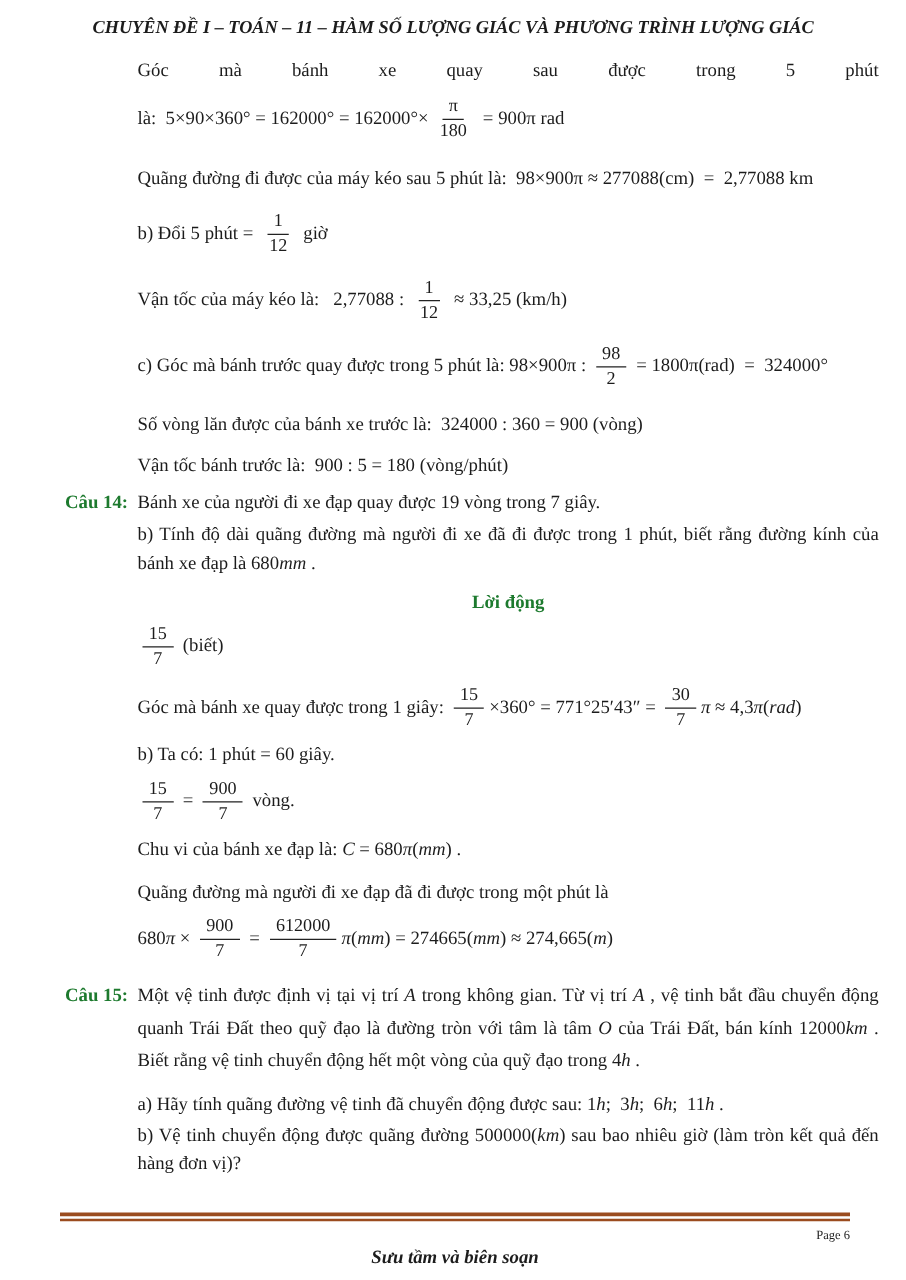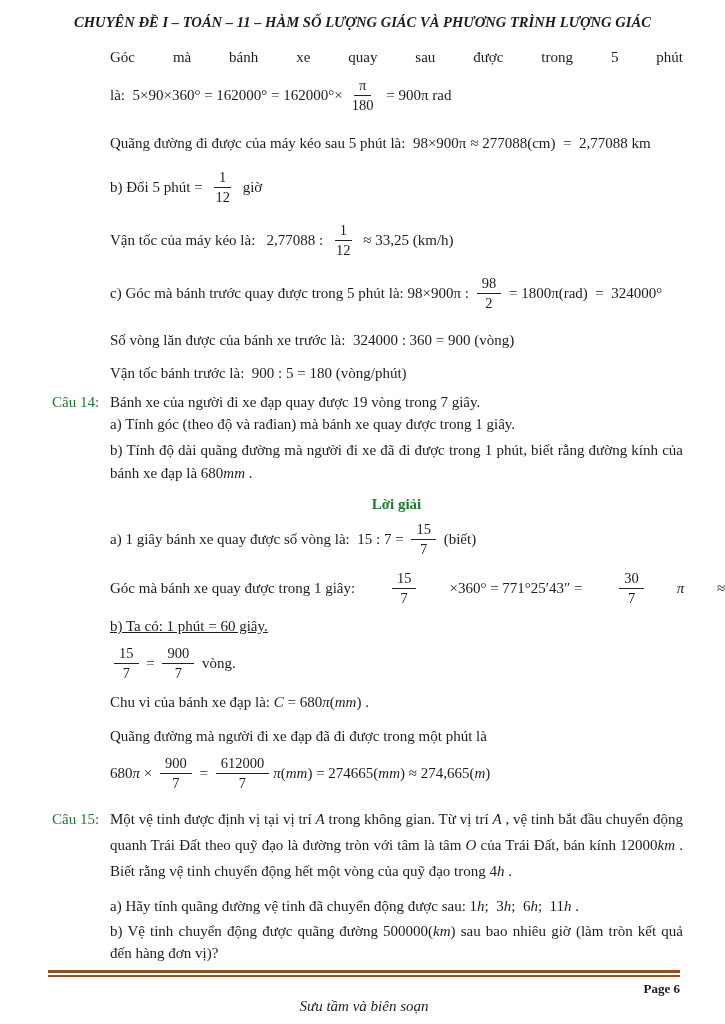--- a/index.html
+++ b/index.html
@@ -8,31 +8,31 @@
     width:725px;height:1024px;margin:0 auto;background:#ffffff;
     font-family:"Liberation Serif","DejaVu Serif",serif;color:#1c1c1c;
     display:flex;flex-direction:column;overflow:hidden;box-sizing:border-box;justify-content:flex-end;
   }
   .header{
     flex-shrink:0;padding:12px 20px 0;text-align:center;
     font-weight:bold;font-style:italic;font-size:14.6px;line-height:20px;
   }
   .doc{
     flex:1 1 auto;overflow:hidden;position:relative;
-    padding:0 42px 0 110px;font-size:15px;
+    padding:0 22px 0 110px;font-size:15px;
   }
   .block{position:relative;margin-top:14px;line-height:20px;}
   .block span{white-space:pre;}
   .jwords{display:flex;justify-content:space-between;}
   .fracline{display:flex;align-items:center;min-height:40px;flex-wrap:nowrap;}
   .para{text-align:justify;}
   .para span{white-space:normal;}
   .qlabel{
     position:absolute;left:-58px;top:0;color:var(--green);
-    font-weight:normal;white-space:pre;
+    font-weight:bold;white-space:pre;
   }
   .it{font-style:italic;}
   .frac{
     display:inline-flex;flex-direction:column;align-items:center;
     vertical-align:middle;margin:0 4px;line-height:17px;font-size:14.5px;
   }
   .frac .num{padding:0 5px 1px;border-bottom:1.2px solid #222;}
   .frac .den{padding:1px 5px 0;}
   .center{text-align:center;}
 
@@ -43,34 +43,34 @@
   [data-name="line-convert-minutes"]{}
   [data-name="line-tractor-speed"]{margin-top:13px;}
   [data-name="line-front-wheel-angle"]{margin-top:13px;}
   [data-name="line-front-wheel-revolutions"]{margin-top:17px;}
   [data-name="line-front-wheel-speed"]{margin-top:13px;}
   [data-name="question-14"]{margin-top:9px;}
   [data-name="question-14-a"]{margin-top:2px;}
   [data-name="question-14-b"]{margin-top:5px;line-height:23px;}
   [data-name="solution-heading"]{margin-top:9px;color:var(--green);font-weight:bold;}
   [data-name="sol14a-revolutions"]{margin-top:5px;}
-  [data-name="sol14a-angle"]{margin-top:9px;gap:29px;}
-  [data-name="sol14b-minute"]{margin-top:8px;text-decoration:underline;}
+  [data-name="sol14a-angle"]{margin-top:9px;}
+  [data-name="sol14b-minute"]{margin-top:8px;}
   [data-name="sol14b-revolutions-per-minute"]{margin-top:7px;}
   [data-name="sol14b-circumference"]{margin-top:9px;}
   [data-name="sol14b-distance-intro"]{}
   [data-name="sol14b-distance-eq"]{margin-top:7px;}
   [data-name="question-15"]{margin-top:13px;line-height:26px;}
   [data-name="question-15-a"]{margin-top:12px;}
   [data-name="question-15-b"]{margin-top:4px;line-height:22px;}
 
   .footer{flex-shrink:0;padding:6px 45px 8px 48px;}
   .rule{height:2px;border-top:3px solid var(--brown);border-bottom:2px solid var(--brown);}
-  .pagenum{text-align:right;font-weight:bold;font-size:13px;margin-top:3px;line-height:17px;}
-  .credit{text-align:center;font-weight:normal;font-style:italic;font-size:15px;margin-top:0;line-height:19px;}
+  .pagenum{text-align:right;font-weight:normal;font-size:10px;margin-top:3px;line-height:17px;}
+  .credit{text-align:center;font-weight:bold;font-style:italic;font-size:15px;margin-top:0;line-height:19px;}
 </style>
 </head>
 <body>
 
 <div class="page" data-name="document-page">
   <div class="header" data-name="page-title">CHUYÊN ĐỀ I – TOÁN – 11  – HÀM SỐ LƯỢNG GIÁC VÀ PHƯƠNG TRÌNH LƯỢNG GIÁC</div>
   <div class="doc" data-name="document-body">
       <div class="block jwords" data-name="line-wheel-angle-justified">
         <span data-name="word">Góc</span>
         <span data-name="word">mà</span>
@@ -100,25 +100,23 @@
         <span data-name="text-run"> ≈ 33,25 (km/h)</span>
       </div>
       <div class="block fracline" data-name="line-front-wheel-angle">
         <span data-name="text-run">c) Góc mà bánh trước quay được trong 5 phút là: 98×900π : </span>
         <span class="frac" data-name="fraction"><span class="num">98</span><span class="den">2</span></span>
         <span data-name="text-run"> = 1800π(rad)  =  324000°</span>
       </div>
       <div class="block" data-name="line-front-wheel-revolutions"><span data-name="text-run">Số vòng lăn được của bánh xe trước là:  324000 : 360 = 900 (vòng)</span></div>
       <div class="block" data-name="line-front-wheel-speed"><span data-name="text-run">Vận tốc bánh trước là:  900 : 5 = 180 (vòng/phút)</span></div>
       <div class="block" data-name="question-14"><span class="qlabel" data-name="question-14-label">Câu 14:</span><span data-name="text-run">Bánh xe của người đi xe đạp quay được 19 vòng trong 7 giây.</span></div>
-      <div class="block" data-name="question-14-a"><span data-name="text-run">a) Tính góc (theo độ và rađian) mà bánh xe quay được trong 1 giây.</span></div>
       <div class="block para" data-name="question-14-b"><span data-name="text-run">b) Tính độ dài quãng đường mà người đi xe đã đi được trong 1 phút, biết rằng đường kính của bánh xe đạp là 680</span><span class="it" data-name="text-run">mm</span><span data-name="text-run"> .</span></div>
-      <div class="block center" data-name="solution-heading"><span data-name="text-run">Lời giải</span></div>
+      <div class="block center" data-name="solution-heading"><span data-name="text-run">Lời động</span></div>
       <div class="block fracline" data-name="sol14a-revolutions">
-        <span data-name="text-run">a) 1 giây bánh xe quay được số vòng là:  15 : 7 = </span>
         <span class="frac" data-name="fraction"><span class="num">15</span><span class="den">7</span></span>
         <span data-name="text-run"> (biết)</span>
       </div>
       <div class="block fracline" data-name="sol14a-angle">
         <span data-name="text-run">Góc mà bánh xe quay được trong 1 giây: </span>
         <span class="frac" data-name="fraction"><span class="num">15</span><span class="den">7</span></span>
         <span data-name="text-run">×360° = 771°25′43″ = </span>
         <span class="frac" data-name="fraction"><span class="num">30</span><span class="den">7</span></span>
         <span class="it" data-name="text-run">π</span>
         <span data-name="text-run"> ≈ 4,3</span>

